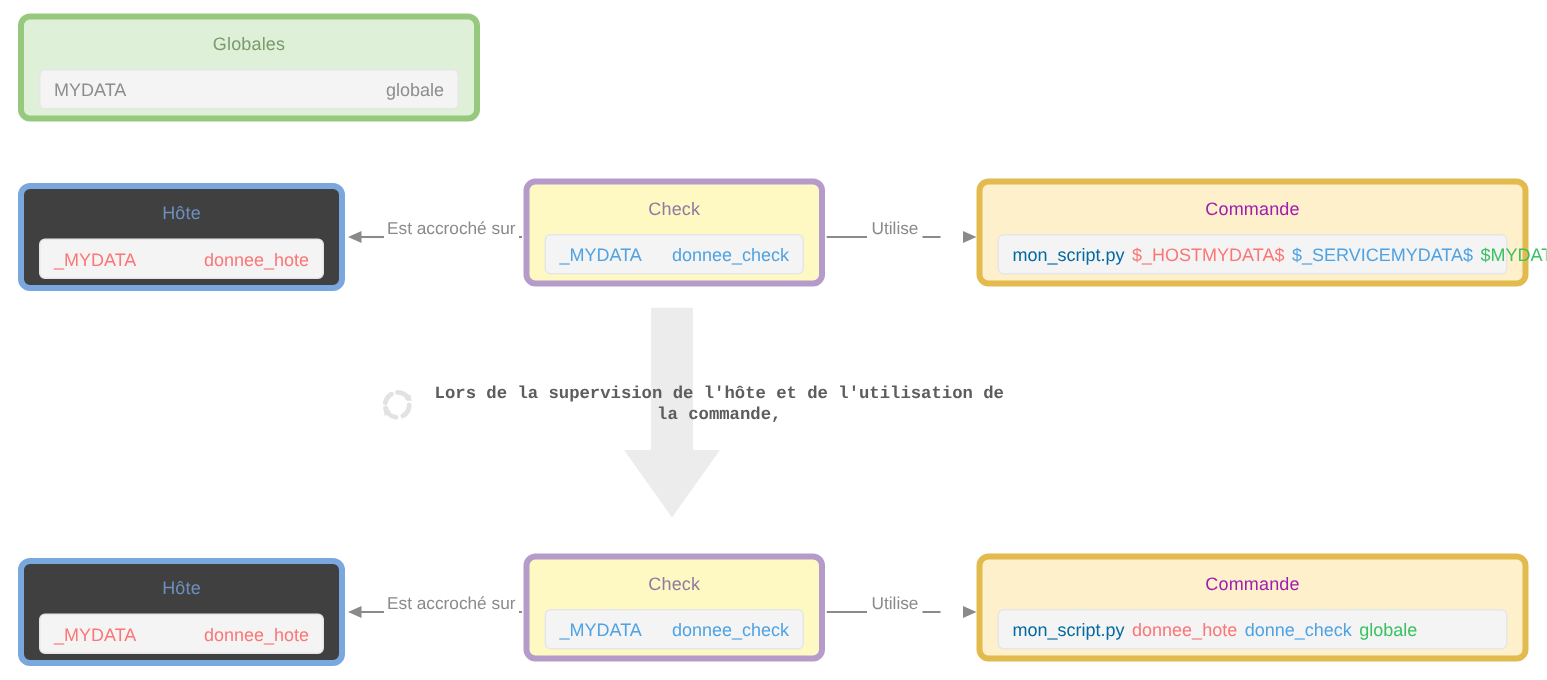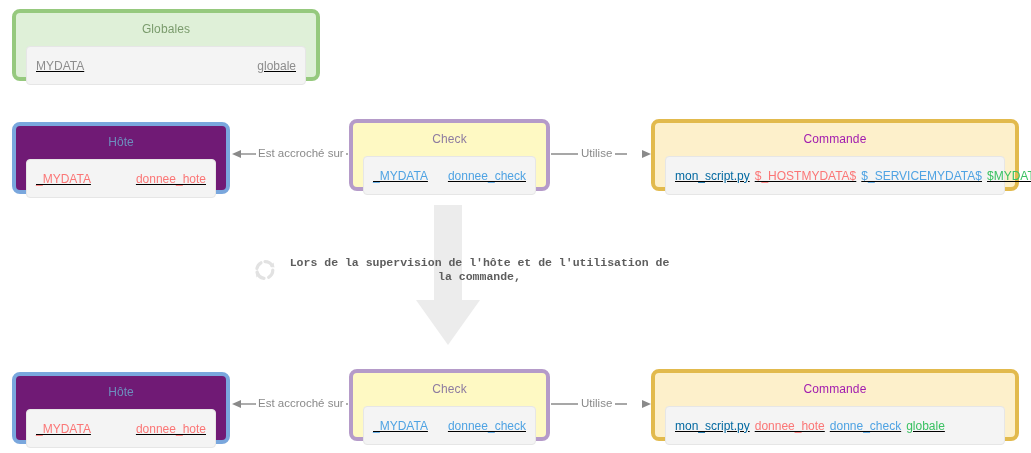--- a/index.html
+++ b/index.html
@@ -26,57 +26,57 @@
     text-align: center;
     font-size: 12px;
     line-height: 14px;
     padding-top: 9px;
     letter-spacing: .1px;
   }
   .field {
     position: absolute;
     left: 10px;
     right: 10px;
-    height: 39px;
+    height: 27px;
     background: #f4f4f4;
     border: 1px solid #e6e6e6;
     border-radius: 4px;
     box-sizing: border-box;
     display: flex;
     align-items: center;
     justify-content: space-between;
     padding: 0 9px;
     font-size: 12px;
-    text-decoration: underline;
   }
   .field .k { white-space: nowrap; }
   .field .v { white-space: nowrap; }
 
   
   .green  { background: #dff0d8; border-color: #96c97e; }
   .green  .card-title { color: #7a9b6c; }
-  .blue   { background: #701a75; border-color: #7aa7dd; }
+  .blue   { background: #404040; border-color: #7aa7dd; }
   .blue   .card-title { color: #6d8fbe; }
   .purple { background: #fef9c3; border-color: #b59bc9; }
   .purple .card-title { color: #8d7ba0; }
   .yellow { background: #fdf0cb; border-color: #e2ba4d; }
   .yellow .card-title { color: #a21caf; }
 
   
   .t-gray  { color: #8d8d8d; }
   .t-red   { color: #fb7676; }
   .t-blue  { color: #4fa3e3; }
   .t-green { color: #3ac162; }
   .t-dark  { color: #0369a1; }
 
   
   .conn {
     position: absolute;
     height: 20px;
     display: flex;
+    align-items: center;
     color: #8a8a8a;
     font-size: 11.5px;
     white-space: nowrap;
   }
   .conn svg { display: block; }
   .conn .lbl { padding: 0 1px; }
 
   
   .big-arrow {
     position: absolute;

